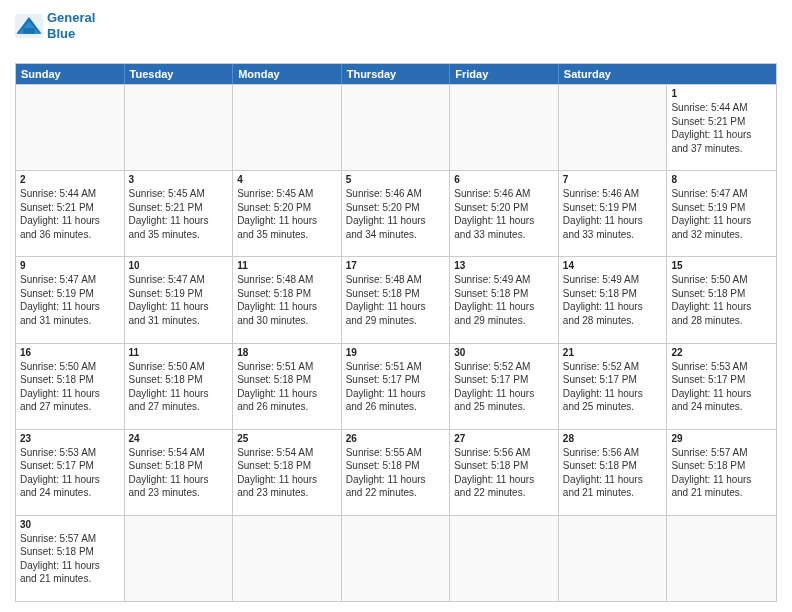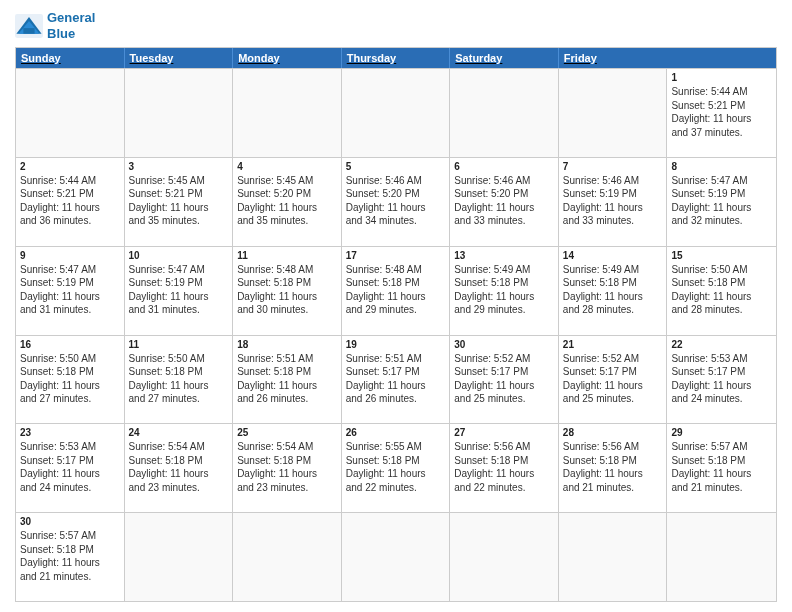--- a/index.html
+++ b/index.html
@@ -14,21 +14,21 @@
       width: 792px;
       height: 612px;
       padding: 10px 15px;
       display: flex;
       flex-direction: column;
     }
     .header {
       display: flex;
       justify-content: space-between;
       align-items: flex-end;
-      margin-bottom: 6px;
+      margin-bottom: 22px;
     }
     .logo {
       display: flex;
       align-items: center;
       gap: 4px;
     }
     .logo-text {
       font-size: 13px;
       color: #333;
       line-height: 1.2;
@@ -56,21 +56,20 @@
     .calendar {
       flex: 1;
       display: flex;
       flex-direction: column;
       border: 1px solid #ccc;
     }
     .cal-header {
       display: grid;
       grid-template-columns: repeat(7, 1fr);
       background: #2a6db5;
-      text-decoration: underline;
     }
     .cal-header-cell {
       color: #fff;
       font-size: 11px;
       font-weight: bold;
       padding: 4px 5px;
       border-right: 1px solid #4a8dd5;
       text-align: left;
     }
     .cal-header-cell:last-child { border-right: none; }
@@ -129,22 +128,22 @@
       <div class="location"></div>
     </div>
   </div>
 
   <div class="calendar">
     <div class="cal-header">
     <div class="cal-header-cell">Sunday</div>
         <div class="cal-header-cell">Tuesday</div>
         <div class="cal-header-cell">Monday</div>
         <div class="cal-header-cell">Thursday</div>
+        <div class="cal-header-cell">Friday</div>
         <div class="cal-header-cell">Saturday</div>
-        <div class="cal-header-cell">Friday</div>
       </div>
     <div class="cal-body">
     <div class="cal-row">
           <div class="cal-cell empty"></div>
           <div class="cal-cell empty"></div>
           <div class="cal-cell empty"></div>
           <div class="cal-cell empty"></div>
           <div class="cal-cell empty"></div>
           <div class="cal-cell empty"></div>
           <div class="cal-cell">

